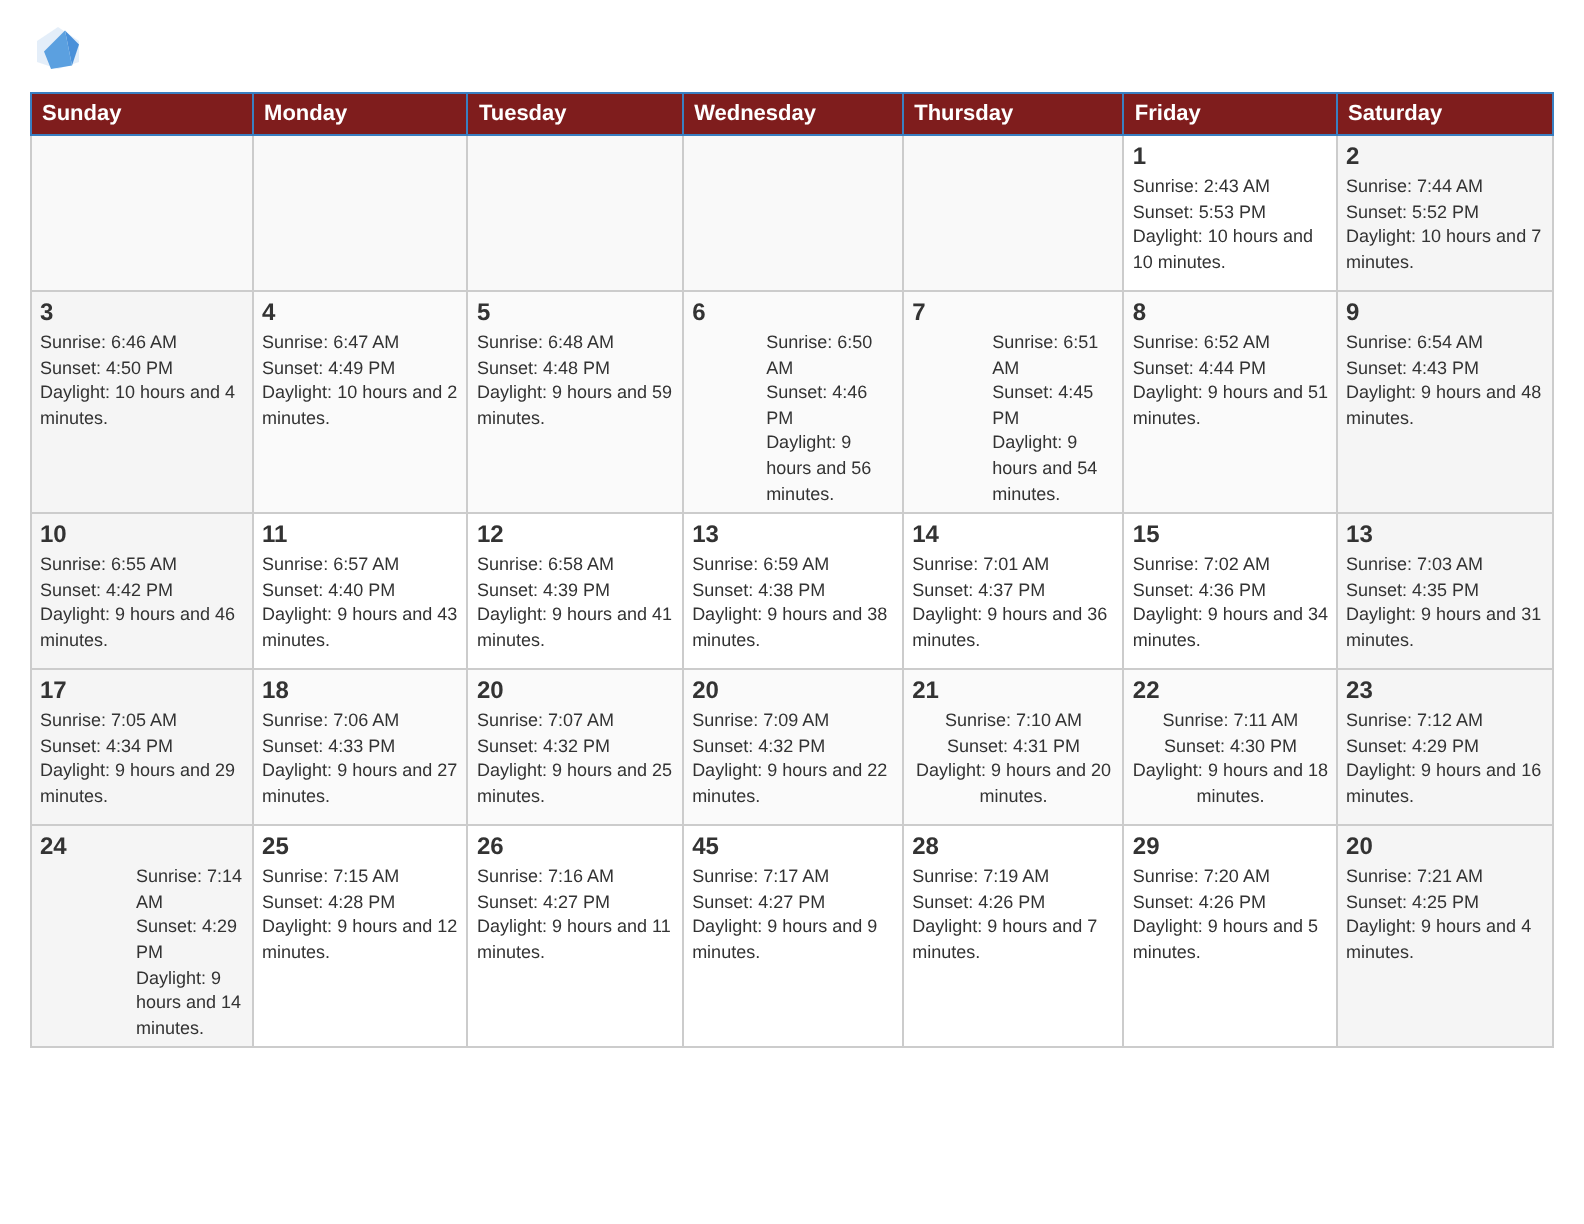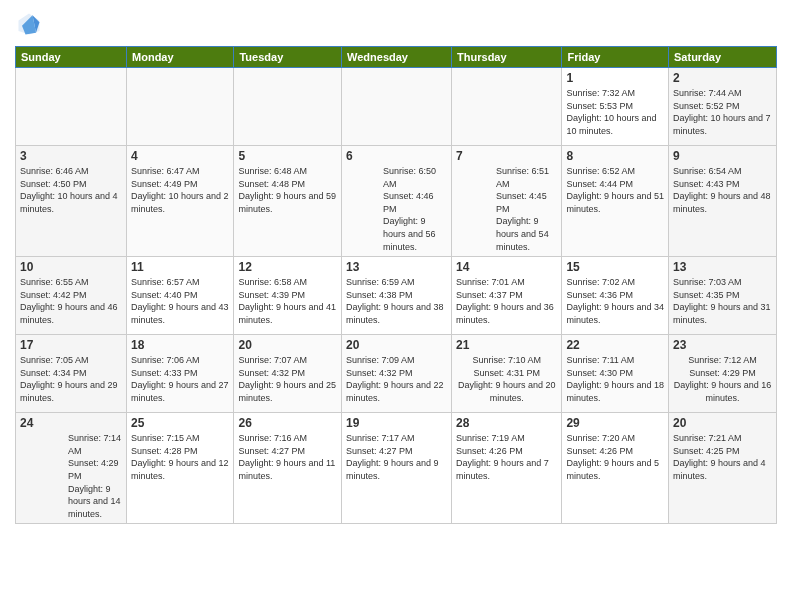--- a/index.html
+++ b/index.html
@@ -49,21 +49,21 @@
     }
     .location {
       font-size: 13px;
       color: #555;
     }
     .calendar {
       width: 100%;
       border-collapse: collapse;
     }
     .calendar th {
-      background: #4d7c0f;
+      background: #7f1d1d;
       color: #fff;
       font-size: 11px;
       font-weight: bold;
       padding: 4px 5px;
       text-align: left;
       border: 1px solid #3a7fc1;
     }
     .calendar td {
       vertical-align: top;
       border: 1px solid #ccc;
@@ -132,21 +132,21 @@
     </thead>
     <tbody id="calendar-body">
     <tr>
           <td class="empty"></td>
           <td class="empty"></td>
           <td class="empty"></td>
           <td class="empty"></td>
           <td class="empty"></td>
           <td>
             <span class="day-number">1</span>
-            <div class="day-info" style="white-space: pre-line;">Sunrise: 7:32 AM
+            <div class="day-info" style="white-space: pre-line;">Sunrise: 2:43 AM
 Sunset: 5:53 PM
 Daylight: 10 hours and 10 minutes.</div>
           </td>
           <td class="weekend">
             <span class="day-number">2</span>
             <div class="day-info" style="white-space: pre-line;">Sunrise: 7:44 AM
 Sunset: 5:52 PM
 Daylight: 10 hours and 7 minutes.</div>
           </td>
         </tr>
@@ -264,27 +264,27 @@
 Daylight: 9 hours and 22 minutes.</div>
           </td>
           <td>
             <span class="day-number">21</span>
             <div class="day-info" style="white-space: pre-line; text-align: center;">Sunrise: 7:10 AM
 Sunset: 4:31 PM
 Daylight: 9 hours and 20 minutes.</div>
           </td>
           <td>
             <span class="day-number">22</span>
-            <div class="day-info" style="white-space: pre-line;">Sunrise: 7:11 AM
+            <div class="day-info" style="white-space: pre-line; text-align: center;">Sunrise: 7:11 AM
 Sunset: 4:30 PM
 Daylight: 9 hours and 18 minutes.</div>
           </td>
           <td class="weekend">
             <span class="day-number">23</span>
-            <div class="day-info" style="white-space: pre-line; text-align: center;">Sunrise: 7:12 AM
+            <div class="day-info" style="white-space: pre-line;">Sunrise: 7:12 AM
 Sunset: 4:29 PM
 Daylight: 9 hours and 16 minutes.</div>
           </td>
         </tr>
         <tr>
           <td class="weekend">
             <span class="day-number">24</span>
             <div class="day-info" style="white-space: pre-line; margin-left: 48px;">Sunrise: 7:14 AM
 Sunset: 4:29 PM
 Daylight: 9 hours and 14 minutes.</div>
@@ -295,21 +295,21 @@
 Sunset: 4:28 PM
 Daylight: 9 hours and 12 minutes.</div>
           </td>
           <td>
             <span class="day-number">26</span>
             <div class="day-info" style="white-space: pre-line;">Sunrise: 7:16 AM
 Sunset: 4:27 PM
 Daylight: 9 hours and 11 minutes.</div>
           </td>
           <td>
-            <span class="day-number">19</span>
+            <span class="day-number">45</span>
             <div class="day-info" style="white-space: pre-line;">Sunrise: 7:17 AM
 Sunset: 4:27 PM
 Daylight: 9 hours and 9 minutes.</div>
           </td>
           <td>
             <span class="day-number">28</span>
             <div class="day-info" style="white-space: pre-line;">Sunrise: 7:19 AM
 Sunset: 4:26 PM
 Daylight: 9 hours and 7 minutes.</div>
           </td>

